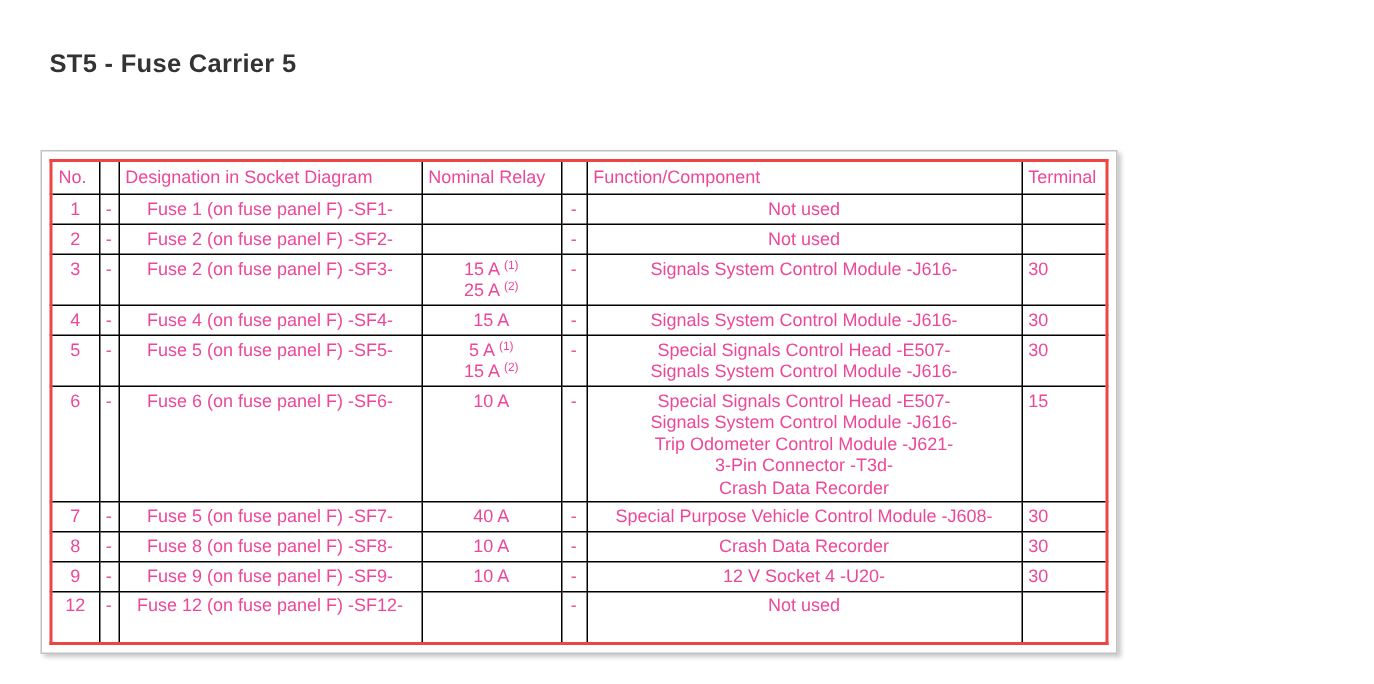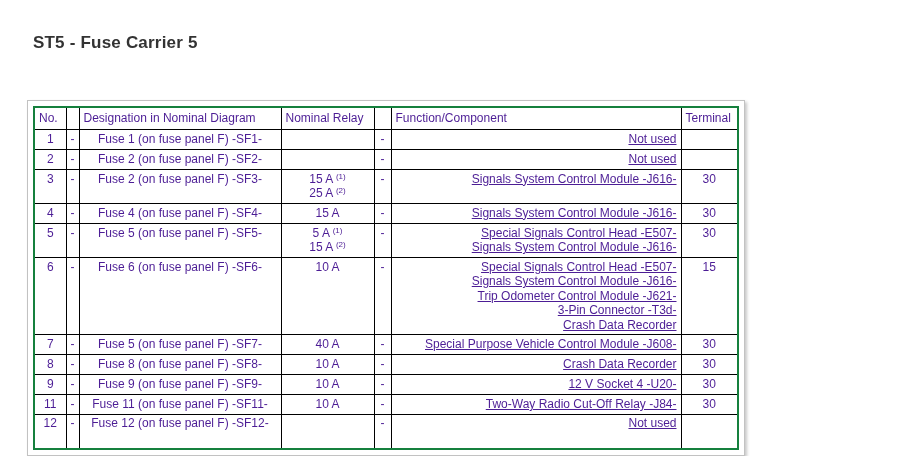--- a/index.html
+++ b/index.html
@@ -27,24 +27,24 @@
     background: #ffffff;
     border: 1px solid #c2c2c2;
     padding: 5px;
     box-shadow: 2px 2px 3px rgba(0,0,0,0.22);
   }
 
   table.fuse-table {
     border-collapse: collapse;
     table-layout: fixed;
     width: 704px;
-    border: 2px solid #15803d;
+    border: 2px solid #ef4444;
     font-size: 12px;
     line-height: 14.5px;
-    color: #4c1d95;
+    color: #ec4899;
   }
   .fuse-table th, .fuse-table td {
     border: 1px solid #000000;
     vertical-align: top;
     padding: 2px 4px;
     overflow: hidden;
   }
   .fuse-table th {
     font-weight: normal;
     text-align: left;
@@ -59,22 +59,22 @@
   col.c-desig     { width: 202px; }
   col.c-nominal   { width: 93px; }
   col.c-dash2     { width: 17px; }
   col.c-function  { width: 290px; }
   col.c-terminal  { width: 57px; }
 
   td.cell-no       { text-align: center; }
   td.cell-dash     { text-align: center; }
   td.cell-desig    { text-align: center; }
   td.cell-nominal  { text-align: center; margin-left: 20px; }
-  td.cell-function { text-align: right; text-decoration: underline; }
-  td.cell-terminal { text-align: center; margin-left: 12px; }
+  td.cell-function { text-align: center; }
+  td.cell-terminal { text-align: left; margin-left: 12px; }
 
   td.cell-nominal sup {
     font-size: 8px;
     line-height: 0;
     vertical-align: 4px;
   }
 </style>
 </head>
 <body>
 
@@ -90,21 +90,21 @@
         <col class="c-desig">
         <col class="c-nominal">
         <col class="c-dash2">
         <col class="c-function">
         <col class="c-terminal">
       </colgroup>
       <thead>
         <tr>
           <th>No.</th>
           <th></th>
-          <th>Designation in Nominal Diagram</th>
+          <th>Designation in Socket Diagram</th>
           <th>Nominal Relay</th>
           <th></th>
           <th>Function/Component</th>
           <th>Terminal</th>
         </tr>
       </thead>
       <tbody id="fuse-rows">
           <tr>
             <td class="cell-no">1</td>
             <td class="cell-dash">-</td>
@@ -219,33 +219,20 @@
             <td class="cell-nominal">
               <div>10 A</div>
             </td>
             <td class="cell-dash">-</td>
             <td class="cell-function">
               <div>12 V Socket 4 -U20-</div>
             </td>
             <td class="cell-terminal">30</td>
           </tr>
           <tr>
-            <td class="cell-no">11</td>
-            <td class="cell-dash">-</td>
-            <td class="cell-desig">Fuse 11 (on fuse panel F) -SF11-</td>
-            <td class="cell-nominal">
-              <div>10 A</div>
-            </td>
-            <td class="cell-dash">-</td>
-            <td class="cell-function">
-              <div>Two-Way Radio Cut-Off Relay -J84-</div>
-            </td>
-            <td class="cell-terminal">30</td>
-          </tr>
-          <tr>
             <td class="cell-no">12</td>
             <td class="cell-dash">-</td>
             <td class="cell-desig">Fuse 12 (on fuse panel F) -SF12-</td>
             <td class="cell-nominal"></td>
             <td class="cell-dash">-</td>
             <td class="cell-function">
               <div>Not used</div>
             </td>
             <td class="cell-terminal"></td>
           </tr>

